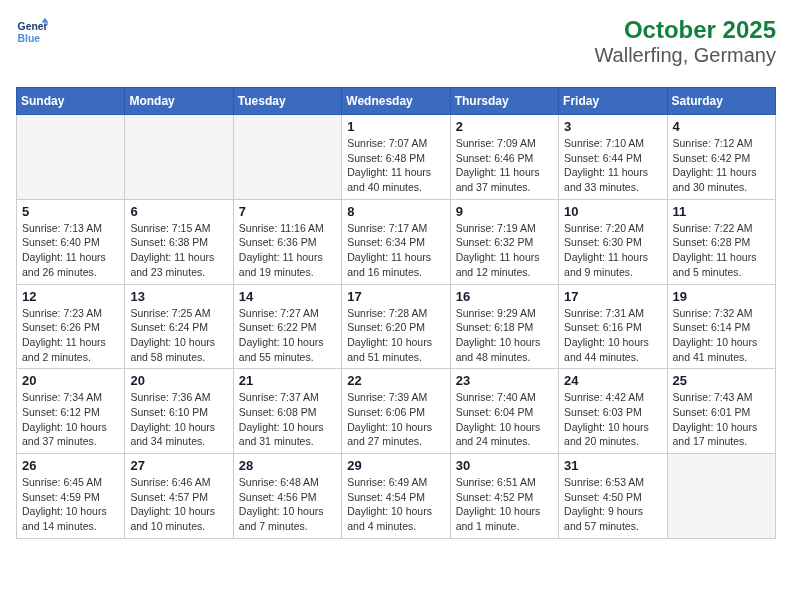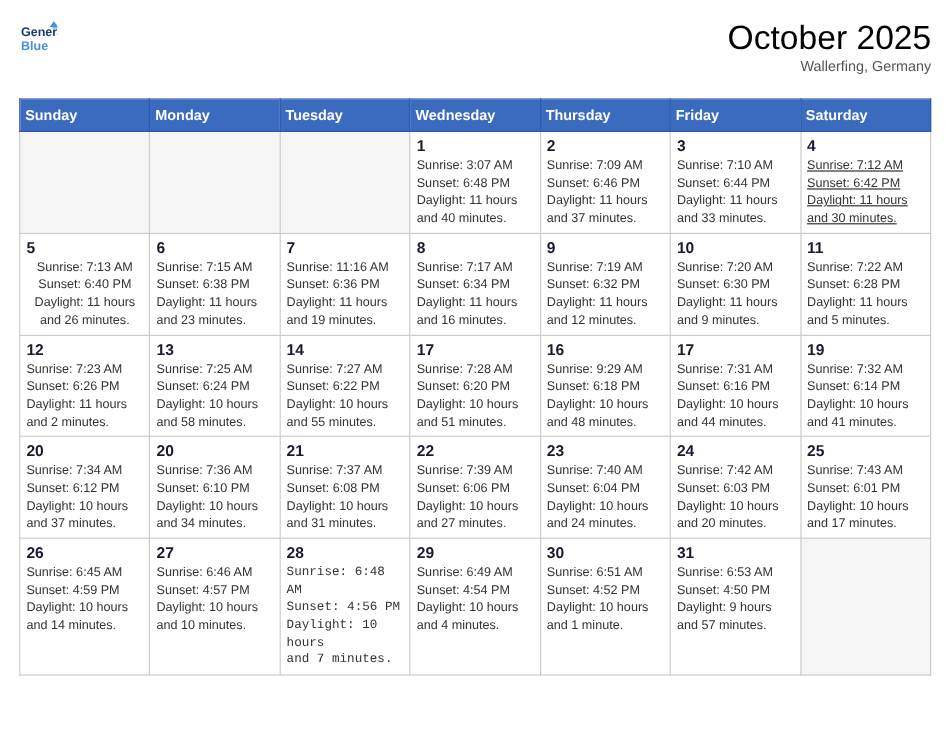--- a/index.html
+++ b/index.html
@@ -22,26 +22,26 @@
       gap: 4px;
     }
     .logo-icon {
       width: 32px;
       height: 32px;
     }
     .title-area {
       text-align: right;
     }
     .month-title {
-      font-size: 28px;
-      font-weight: normal;
-      color: #000000;
+      font-size: 24px;
+      font-weight: bold;
+      color: #15803d;
     }
     .location {
-      font-size: 12px;
+      font-size: 20px;
       color: #555;
     }
     .calendar {
       width: 100%;
       border-collapse: collapse;
       font-size: 11px;
       margin-top: 20px;
     }
     .calendar th {
       background: #3a6bbf;
@@ -105,51 +105,51 @@
         <th>Saturday</th>
       </tr>
   </thead>
   <tbody id="calendar-body">
   <tr>
         <td class="empty"></td>
         <td class="empty"></td>
         <td class="empty"></td>
         <td>
           <div class="day-number">1</div>
-          <div class="day-info" style="white-space: pre-line;">Sunrise: 3:07 AM
+          <div class="day-info" style="white-space: pre-line;">Sunrise: 7:07 AM
 Sunset: 6:48 PM
 Daylight: 11 hours
 and 40 minutes.</div>
         </td>
         <td>
           <div class="day-number">2</div>
           <div class="day-info" style="white-space: pre-line;">Sunrise: 7:09 AM
 Sunset: 6:46 PM
 Daylight: 11 hours
 and 37 minutes.</div>
         </td>
         <td>
           <div class="day-number">3</div>
           <div class="day-info" style="white-space: pre-line;">Sunrise: 7:10 AM
 Sunset: 6:44 PM
 Daylight: 11 hours
 and 33 minutes.</div>
         </td>
         <td>
           <div class="day-number">4</div>
-          <div class="day-info" style="white-space: pre-line; text-decoration: underline;">Sunrise: 7:12 AM
+          <div class="day-info" style="white-space: pre-line;">Sunrise: 7:12 AM
 Sunset: 6:42 PM
 Daylight: 11 hours
 and 30 minutes.</div>
         </td>
       </tr>
       <tr>
         <td>
           <div class="day-number">5</div>
-          <div class="day-info" style="white-space: pre-line; text-align: center;">Sunrise: 7:13 AM
+          <div class="day-info" style="white-space: pre-line;">Sunrise: 7:13 AM
 Sunset: 6:40 PM
 Daylight: 11 hours
 and 26 minutes.</div>
         </td>
         <td>
           <div class="day-number">6</div>
           <div class="day-info" style="white-space: pre-line;">Sunrise: 7:15 AM
 Sunset: 6:38 PM
 Daylight: 11 hours
 and 23 minutes.</div>
@@ -272,21 +272,21 @@
         </td>
         <td>
           <div class="day-number">23</div>
           <div class="day-info" style="white-space: pre-line;">Sunrise: 7:40 AM
 Sunset: 6:04 PM
 Daylight: 10 hours
 and 24 minutes.</div>
         </td>
         <td>
           <div class="day-number">24</div>
-          <div class="day-info" style="white-space: pre-line;">Sunrise: 7:42 AM
+          <div class="day-info" style="white-space: pre-line;">Sunrise: 4:42 AM
 Sunset: 6:03 PM
 Daylight: 10 hours
 and 20 minutes.</div>
         </td>
         <td>
           <div class="day-number">25</div>
           <div class="day-info" style="white-space: pre-line;">Sunrise: 7:43 AM
 Sunset: 6:01 PM
 Daylight: 10 hours
 and 17 minutes.</div>
@@ -302,21 +302,21 @@
         </td>
         <td>
           <div class="day-number">27</div>
           <div class="day-info" style="white-space: pre-line;">Sunrise: 6:46 AM
 Sunset: 4:57 PM
 Daylight: 10 hours
 and 10 minutes.</div>
         </td>
         <td>
           <div class="day-number">28</div>
-          <div class="day-info" style="white-space: pre-line; font-family: Liberation Mono, monospace;">Sunrise: 6:48 AM
+          <div class="day-info" style="white-space: pre-line;">Sunrise: 6:48 AM
 Sunset: 4:56 PM
 Daylight: 10 hours
 and 7 minutes.</div>
         </td>
         <td>
           <div class="day-number">29</div>
           <div class="day-info" style="white-space: pre-line;">Sunrise: 6:49 AM
 Sunset: 4:54 PM
 Daylight: 10 hours
 and 4 minutes.</div>

